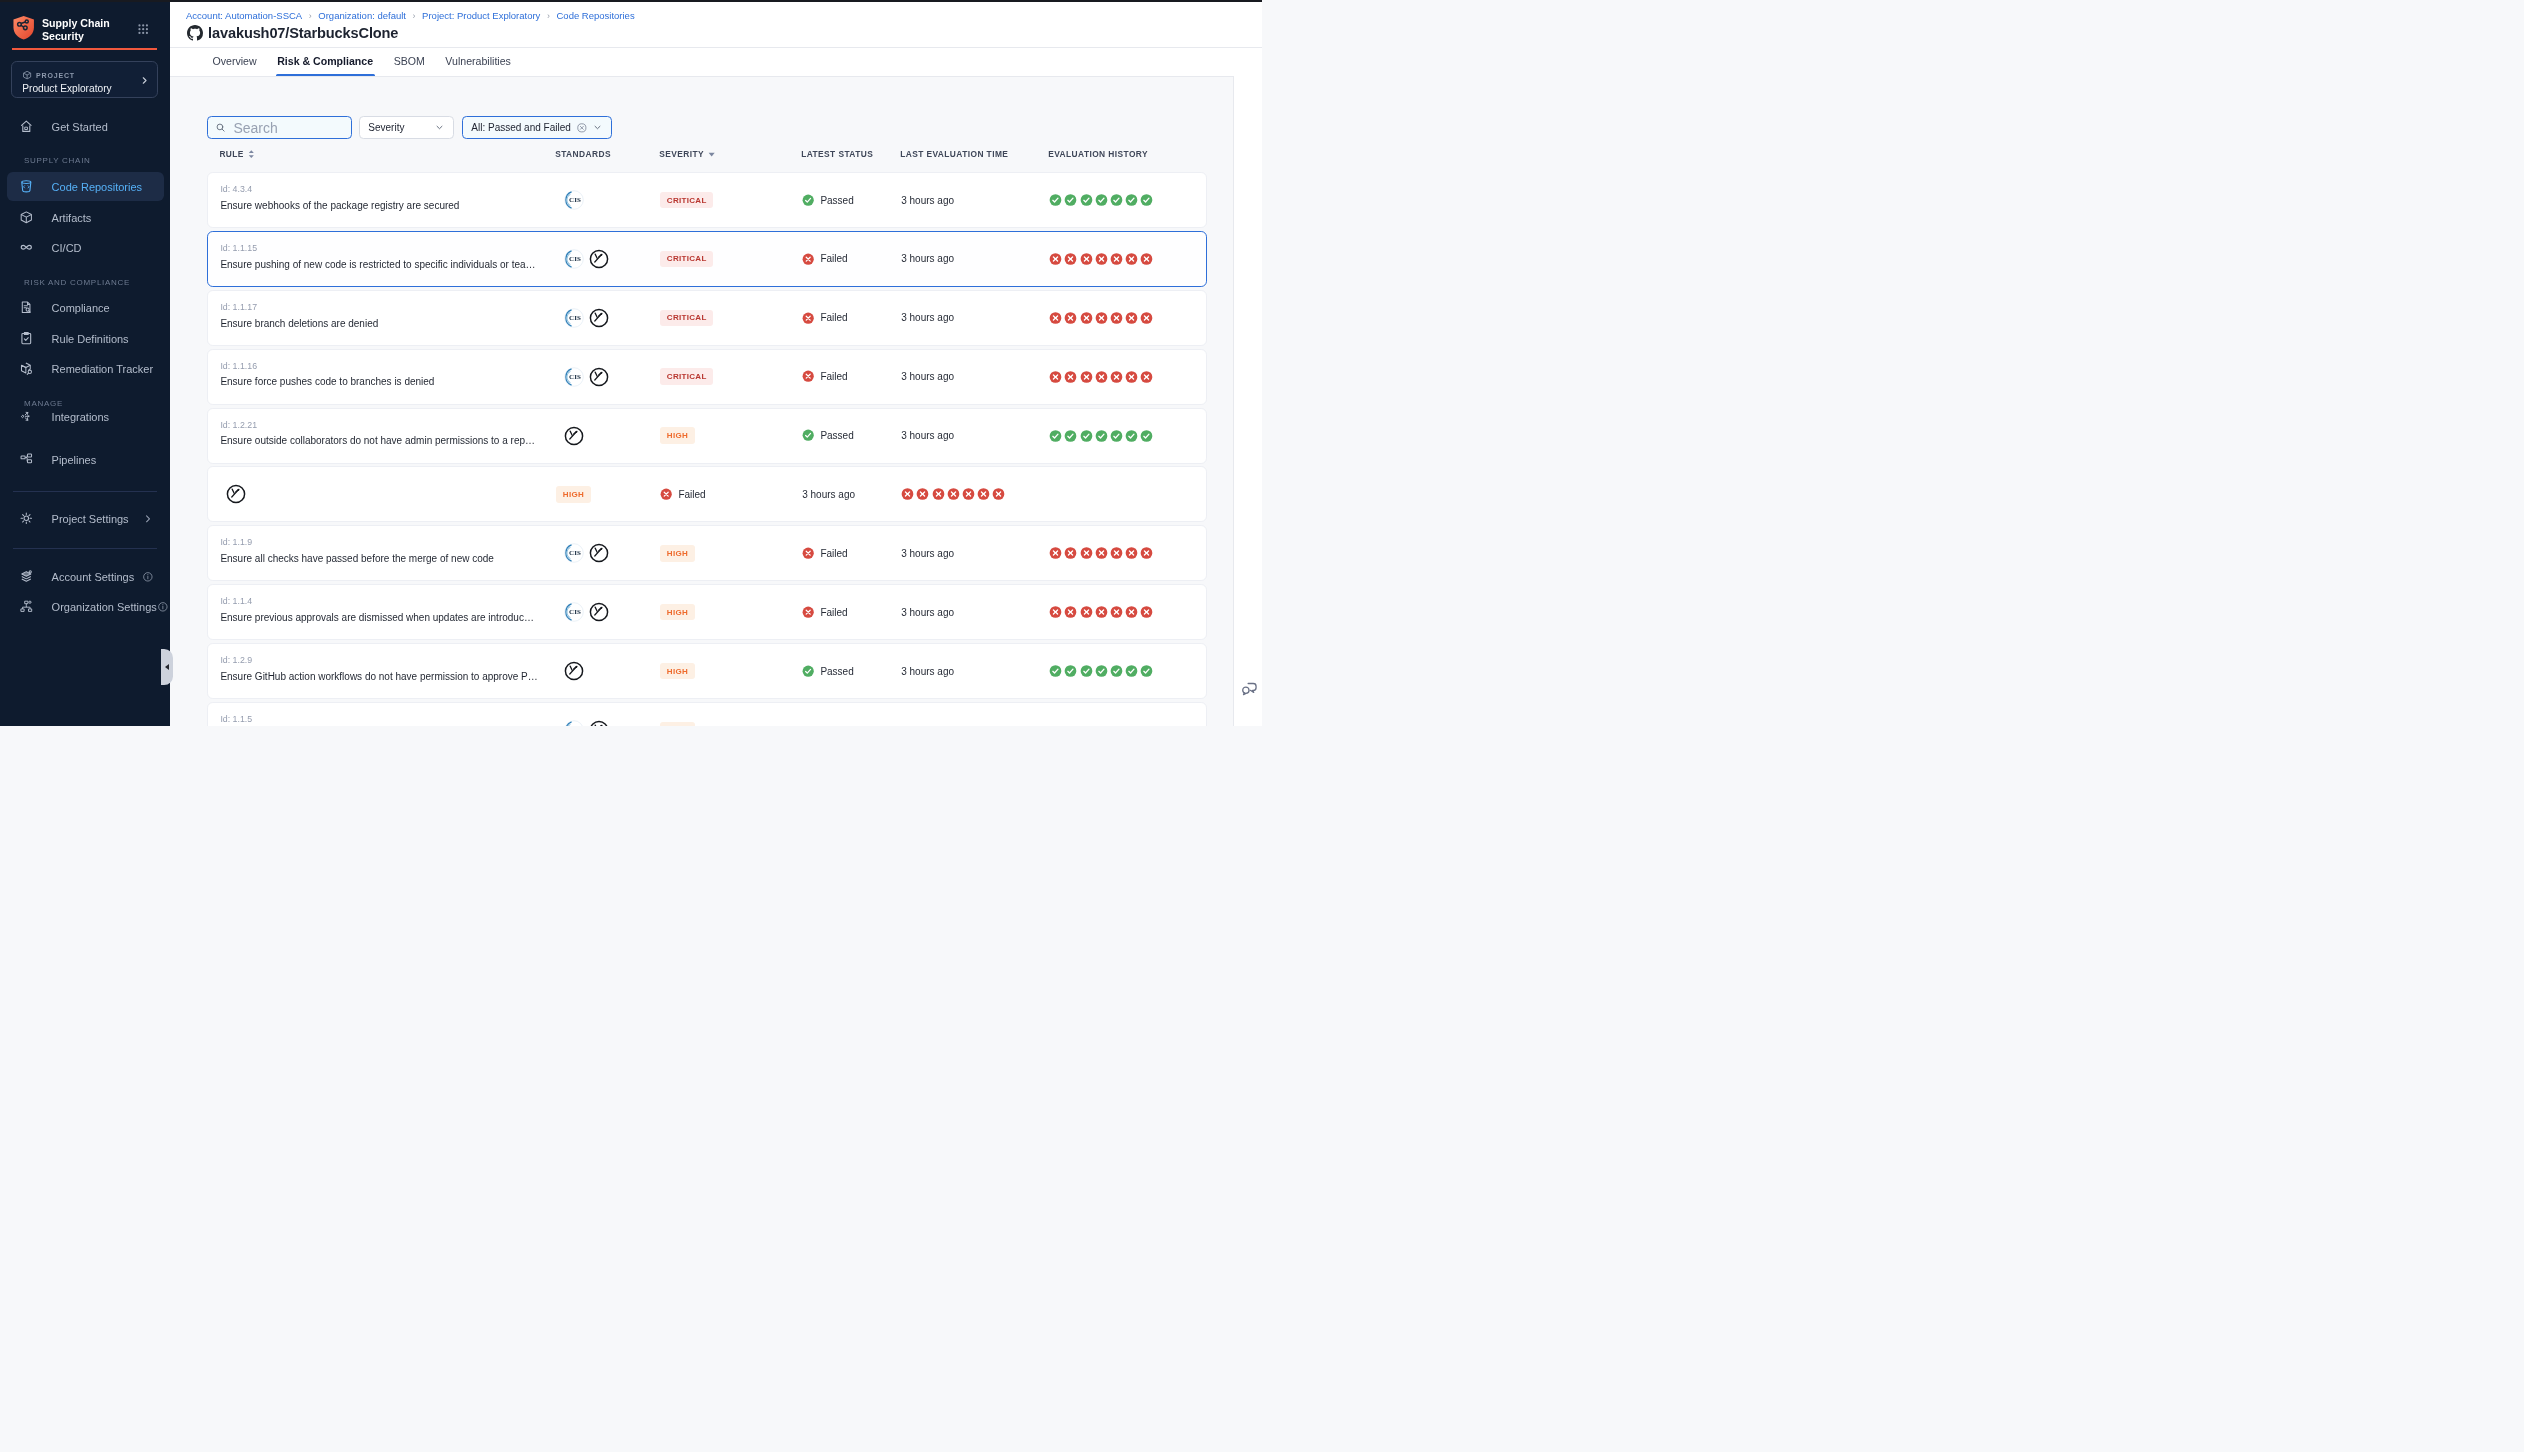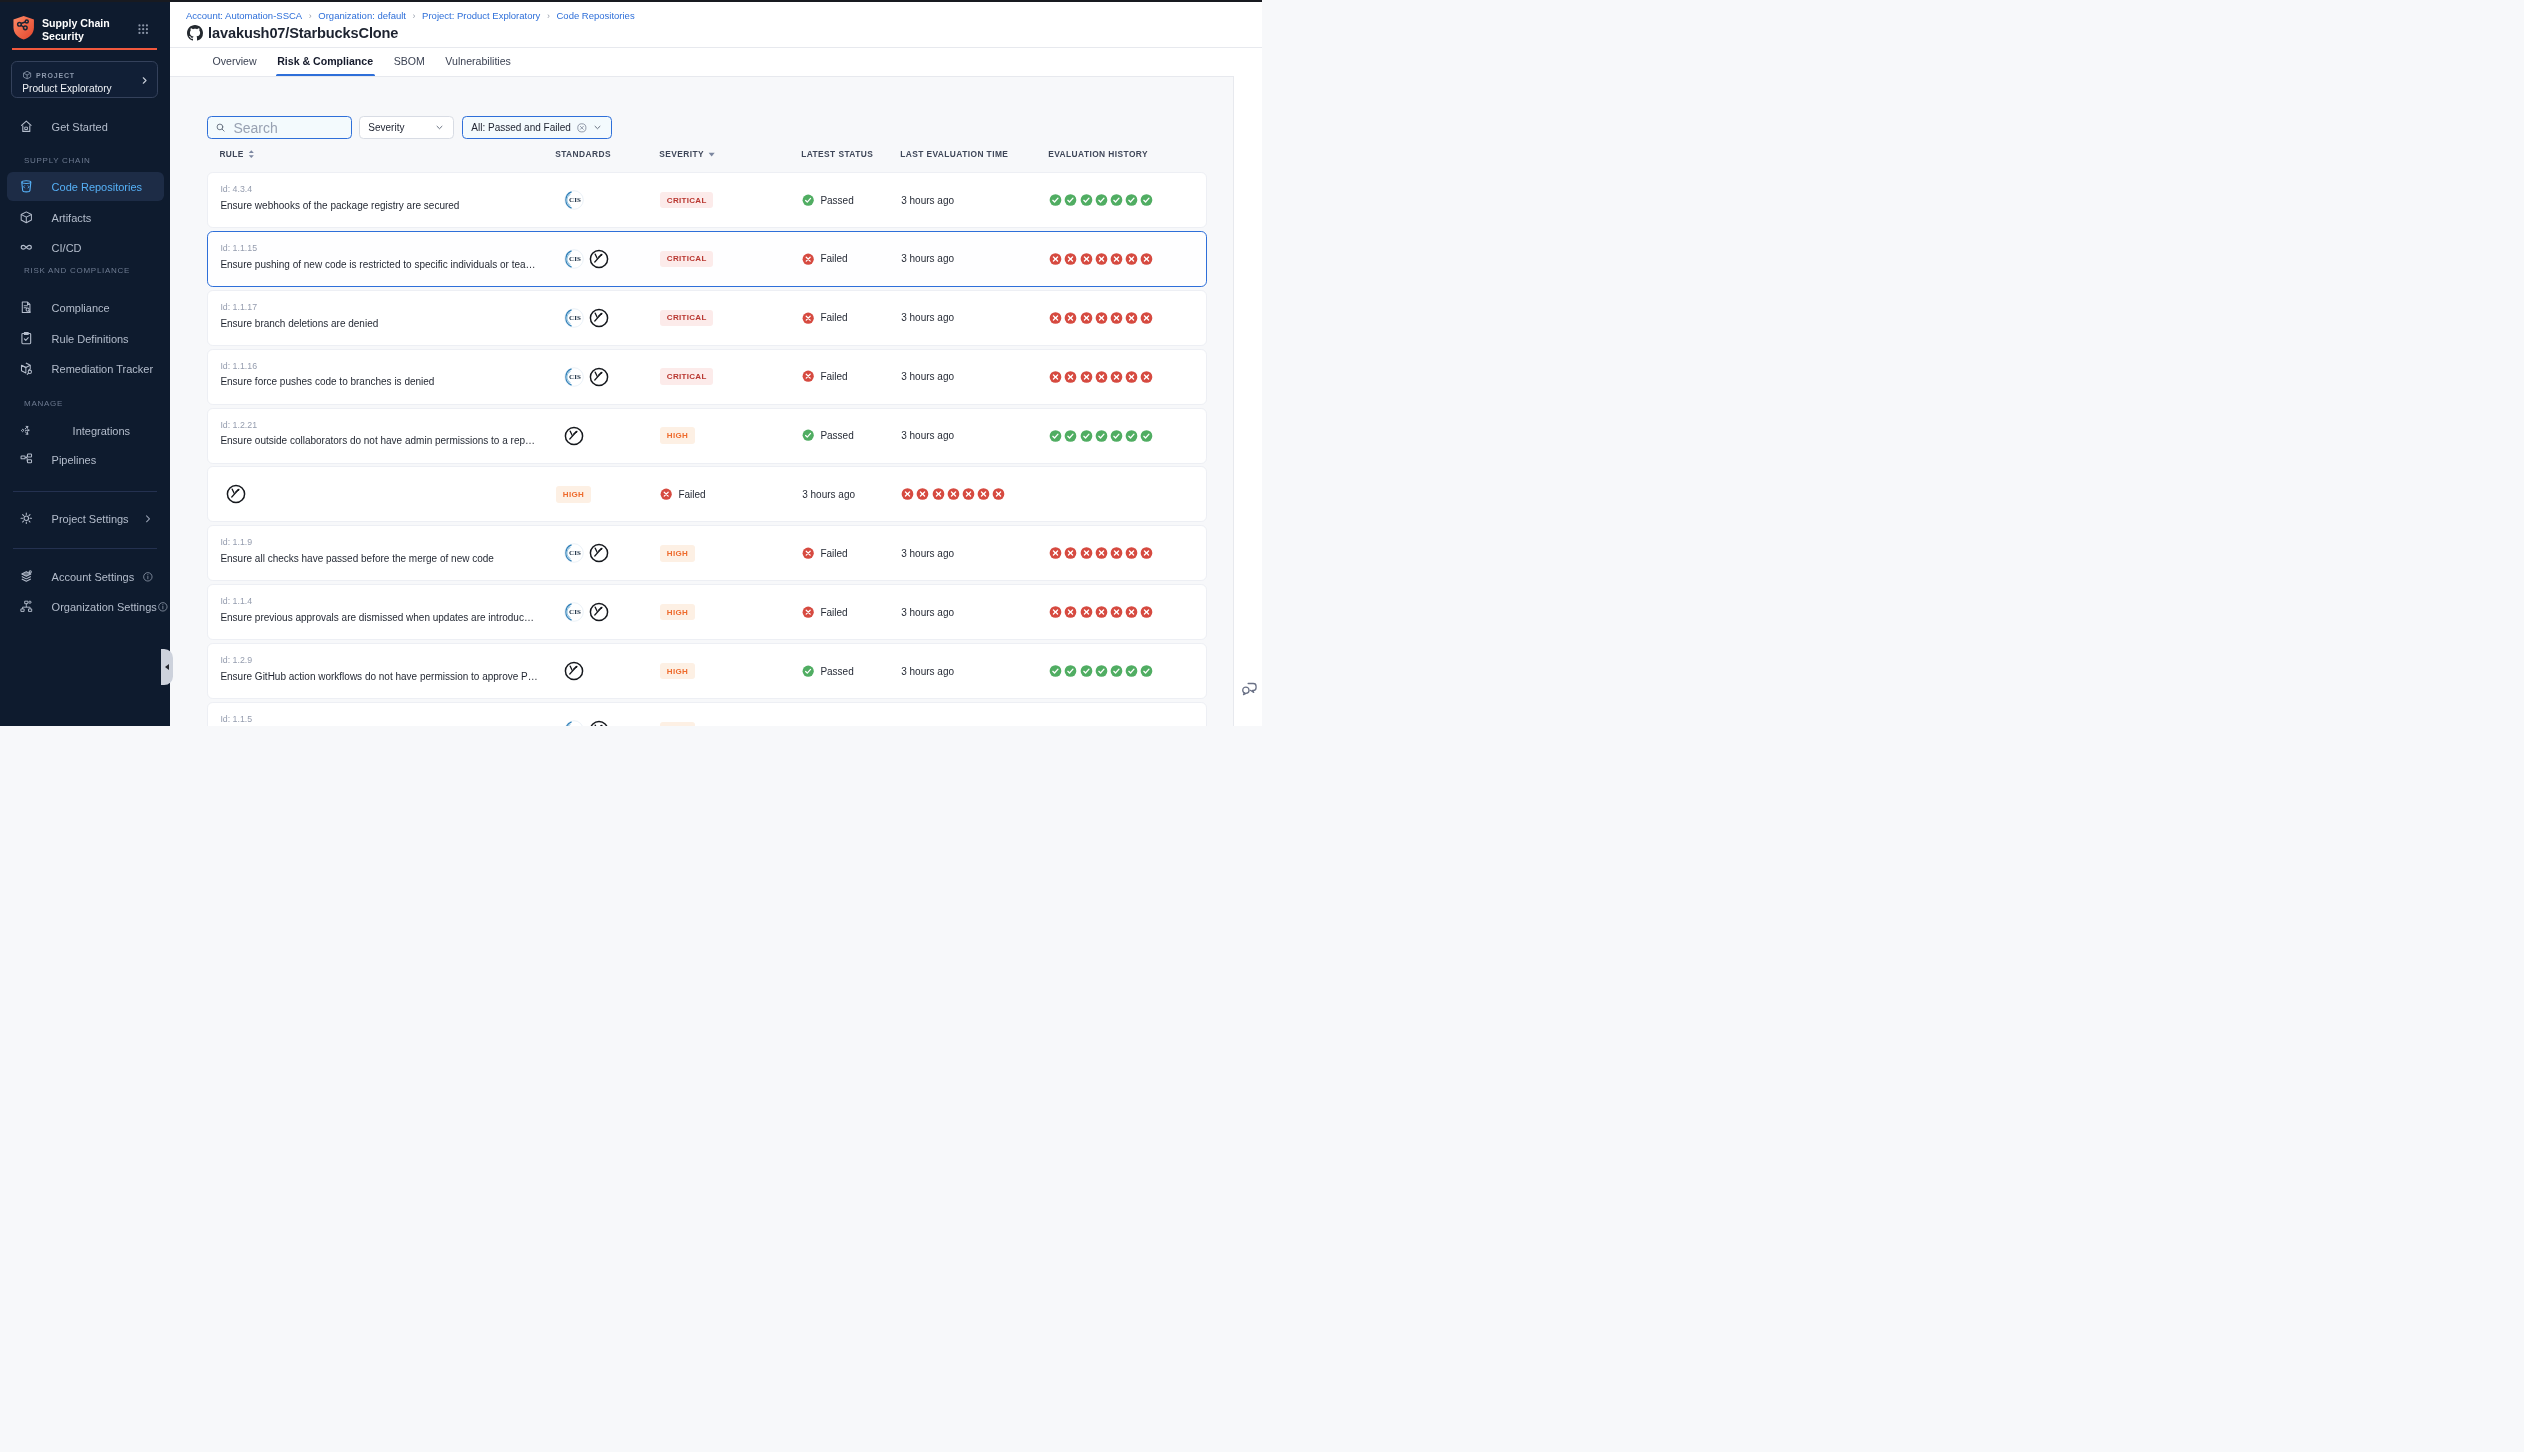--- a/index.html
+++ b/index.html
@@ -185,21 +185,21 @@
         <span class="nav-label">Artifacts</span>
       </div>
       <div class="nav-item" style="top: 231px;">
         <span class="icon">
           <svg viewBox="0 0 20 20" width="14.6" height="14.6" fill="none" stroke="currentColor" stroke-width="1.6">
             <path d="M6 12.6c-1.7 0-2.9-1.2-2.9-2.6S4.3 7.4 6 7.4c2.6 0 5.4 5.2 8 5.2 1.7 0 2.9-1.2 2.9-2.6S15.7 7.4 14 7.4c-2.6 0-5.4 5.2-8 5.2Z"></path>
           </svg>
         </span>
         <span class="nav-label">CI/CD</span>
       </div>
-      <div class="nav-section" style="top: 264px;">RISK AND COMPLIANCE</div>
+      <div class="nav-section" style="top: 276px;">RISK AND COMPLIANCE</div>
       <div class="nav-item" style="top: 291px;">
         <span class="icon">
           <svg viewBox="0 0 20 20" width="14.6" height="14.6" fill="none" stroke="currentColor" stroke-width="1.4">
             <path d="M4.5 2.8h7.2l3.3 3.3v11.1H4.5z" stroke-linejoin="round"></path>
             <path d="M11.7 2.8v3.3H15"></path>
             <path d="M7 8h4.6M7 10.6h3" stroke-linecap="round"></path>
             <circle cx="11.8" cy="13.2" r="2.1"></circle>
             <path d="m13.4 14.8 1.8 1.8" stroke-linecap="round"></path>
           </svg>
         </span>
@@ -221,21 +221,21 @@
             <path d="M9.4 2.8 15.4 5.9v5l-2.2 1.2"></path>
             <path d="M3.4 5.9 9.4 9v7.4L3.4 13.3z"></path>
             <path d="M3.6 6 9.4 9l6-3.1"></path>
             <circle cx="14.8" cy="14.8" r="2.3"></circle>
             <path d="m13 16.6-1.7 1.7" stroke-linecap="round"></path>
           </svg>
         </span>
         <span class="nav-label">Remediation Tracker</span>
       </div>
       <div class="nav-section" style="top: 397px;">MANAGE</div>
-      <div class="nav-item" style="top: 414px; gap: 21px;">
+      <div class="nav-item" style="top: 400px;">
         <span class="icon">
           <svg viewBox="0 0 20 20" width="14.6" height="14.6" fill="none" stroke="currentColor" stroke-width="1.3" stroke-linecap="round" stroke-linejoin="round">
             <path d="M3.6 10 5.2 8.5 6.8 10 5.2 11.5z"></path>
             <path d="M8.4 8 12 4.8m0 0-2.3-.2m2.3.2-.3 2.3"></path>
             <path d="M8.8 10h4.8m0 0-1.7-1.4m1.7 1.4-1.7 1.4"></path>
             <path d="M8.4 12 12 15.2m0 0-2.3.2m2.3-.2-.3-2.3"></path>
           </svg>
         </span>
         <span class="nav-label">Integrations</span>
       </div>

